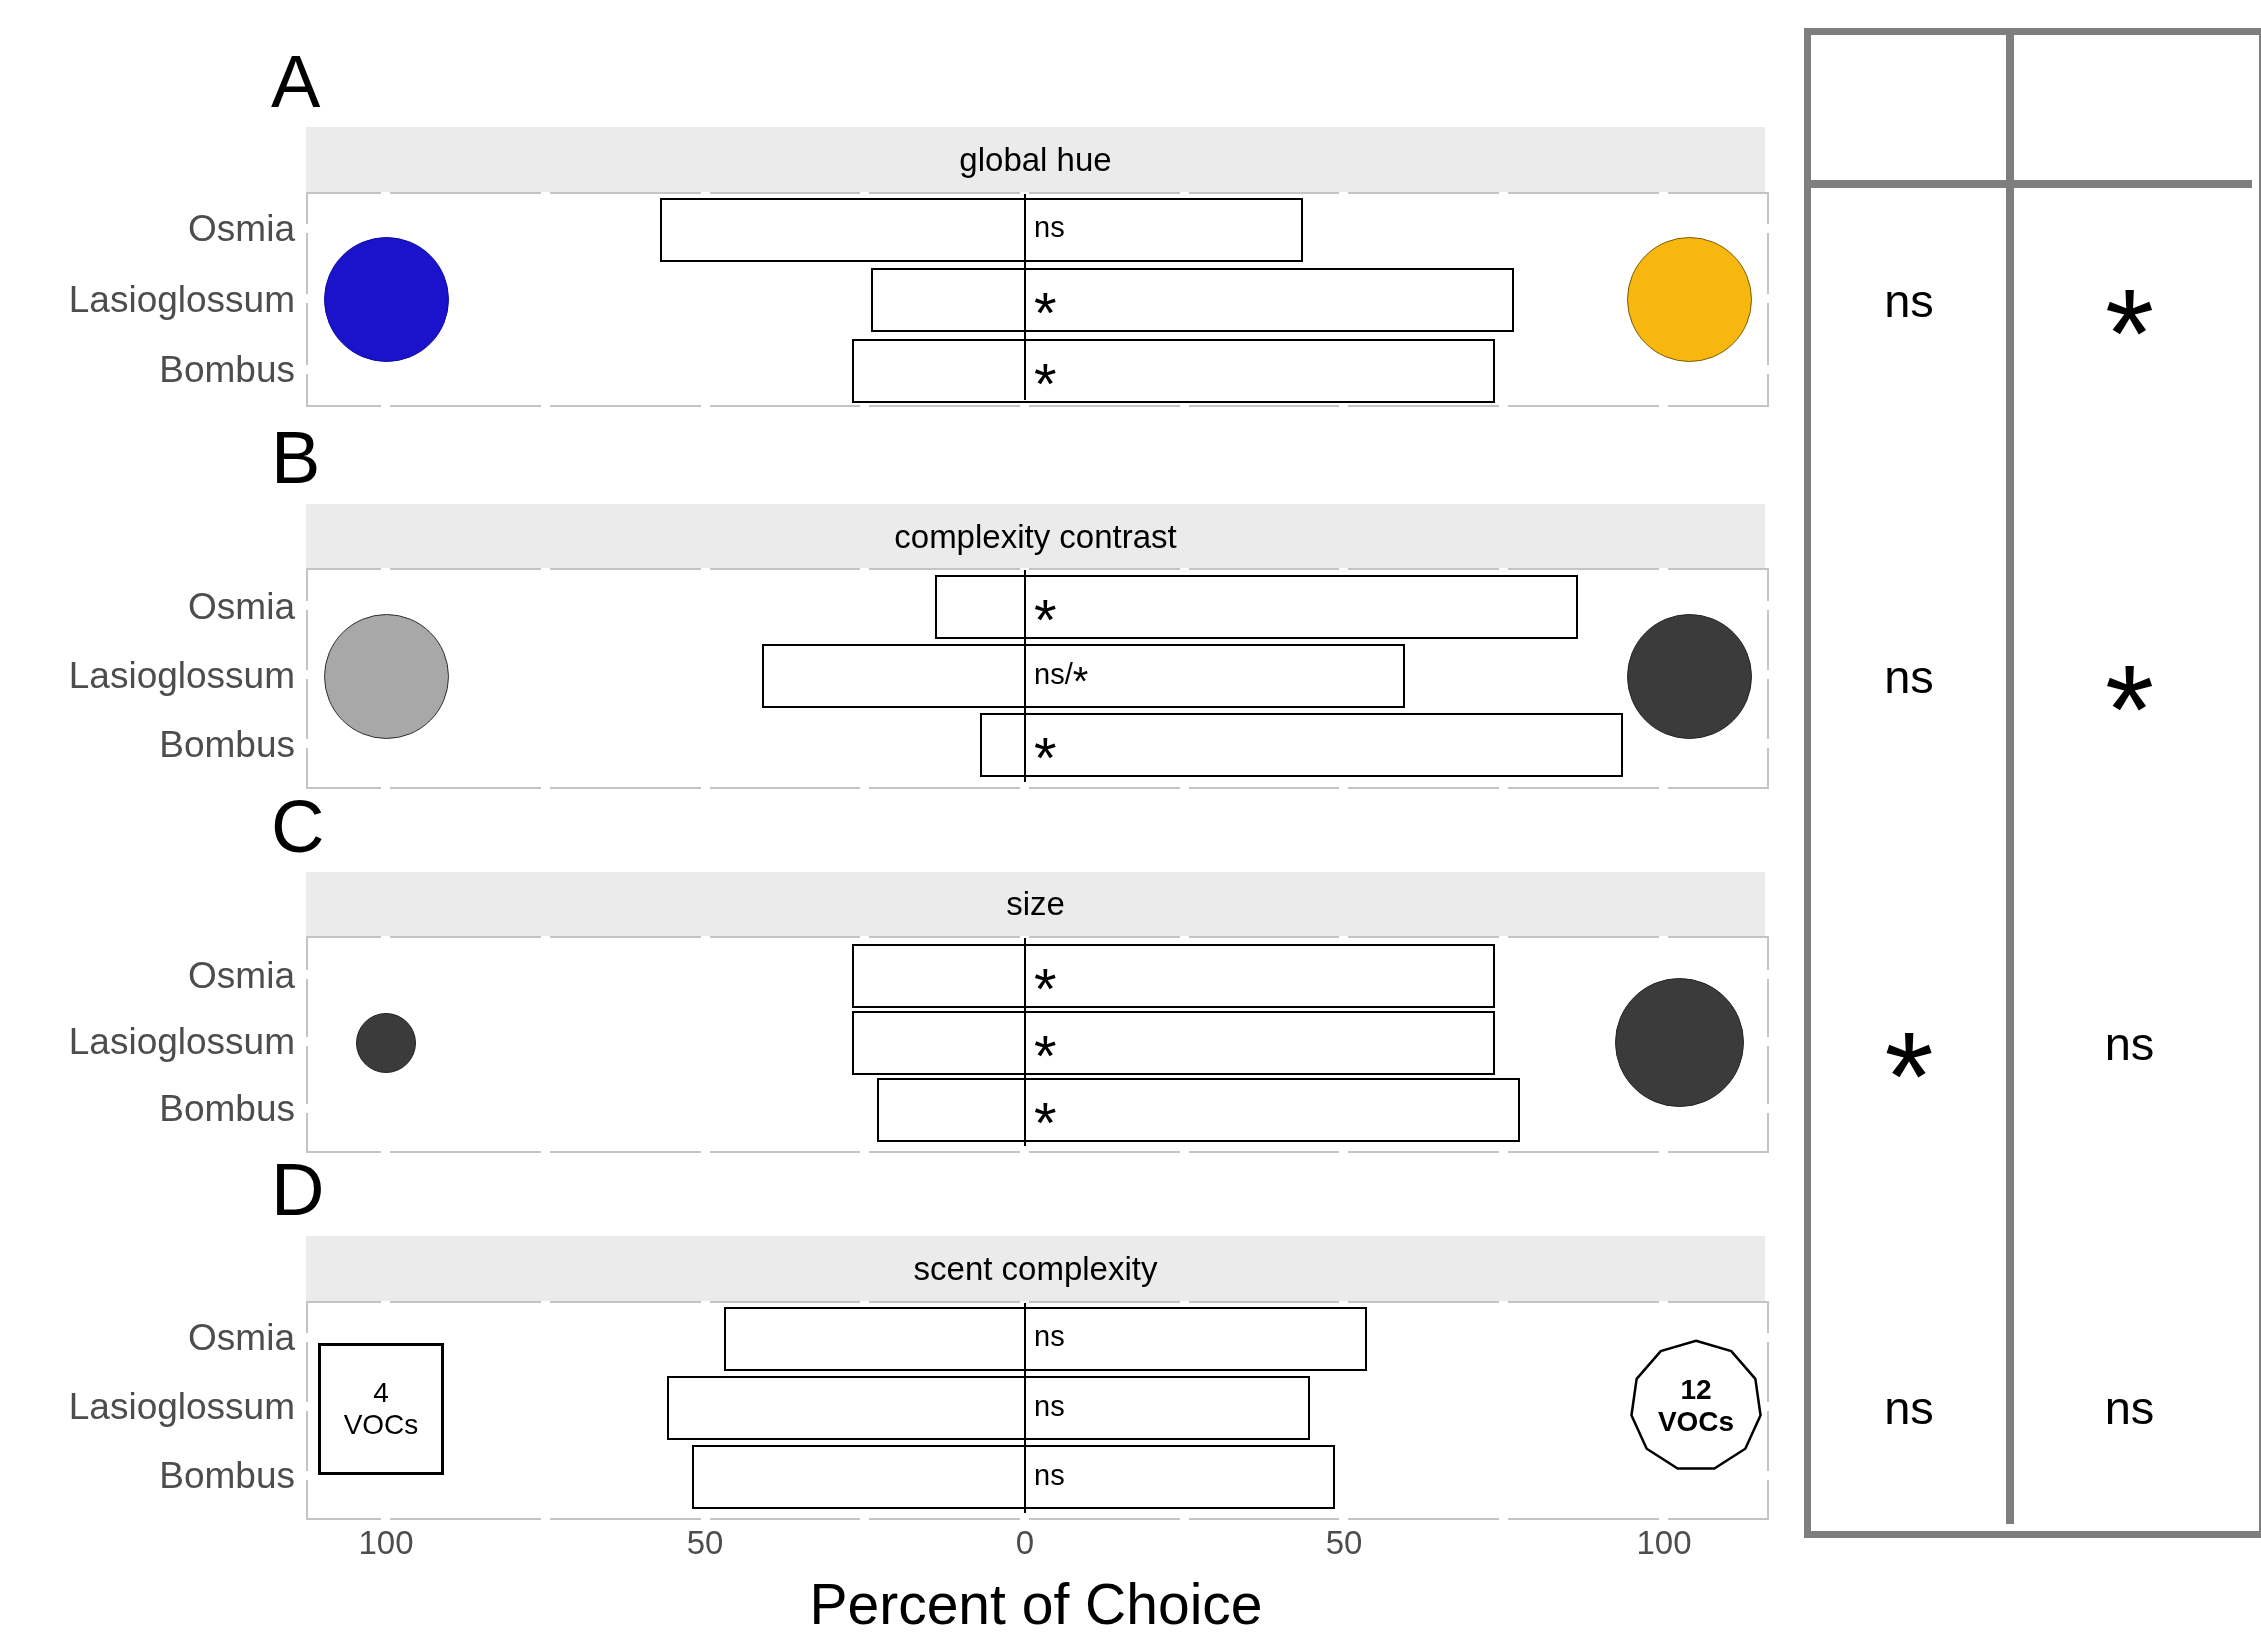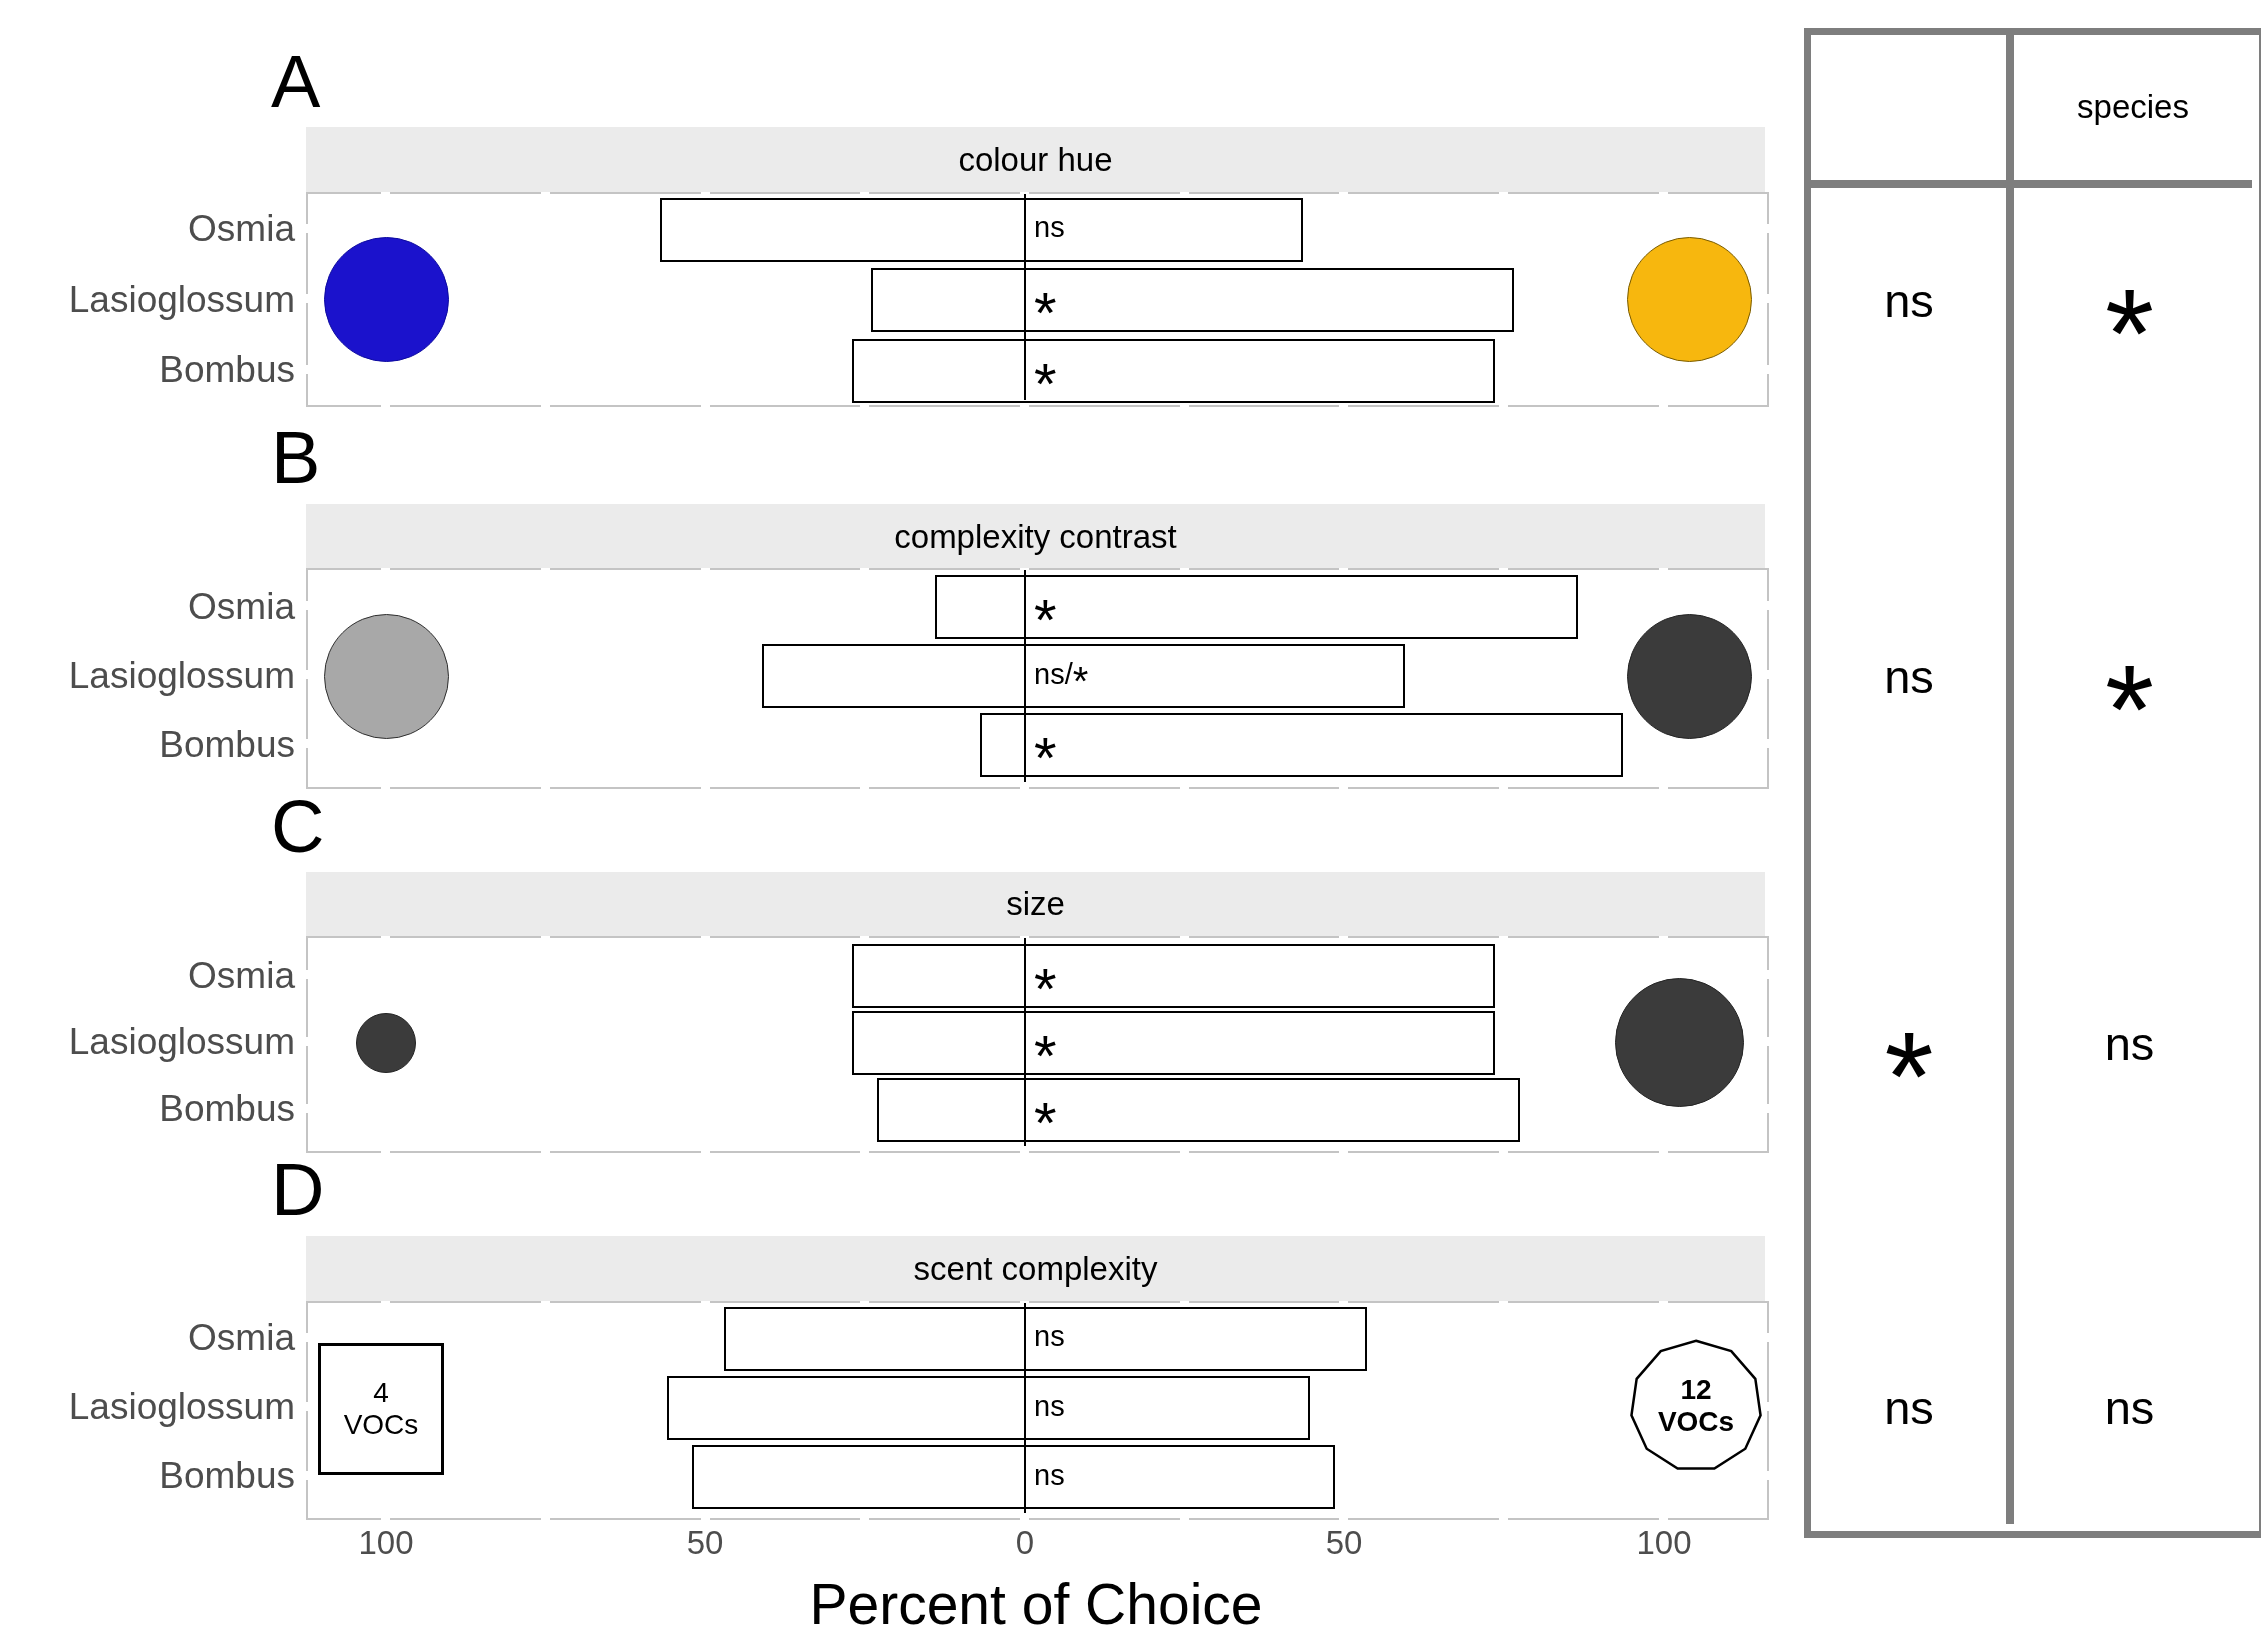--- a/index.html
+++ b/index.html
@@ -37,21 +37,20 @@
 </head>
 <body>
 
 <div id="fig">
 
   <div class="abs x-title" style="left:721px;top:1579px;width:630px;height:50px;line-height:50px;">Percent of Choice</div>
 
   <div class="abs" style="left:1804px;top:28px;width:448px;height:1496px;border:7.6px solid #7e7e7e;background:transparent;"></div>
   <div class="tbl-line" style="left:2006px;top:28px;width:7.6px;height:1496px;"></div>
   <div class="tbl-line" style="left:1804px;top:180px;width:448px;height:7.6px;"></div>
-  <div class="tbl-header" style="left:2021px;top:44px;width:224px;height:126px;">species</div>
   <div id="table-rows">
       <div class="abs tbl-cell" style="left: 1816px; top: 225px; width: 186px; height: 151px;">
         <span class="tbl-ns">ns</span>
       </div>
       <div class="abs tbl-cell" style="left: 2017px; top: 225px; width: 225px; height: 151px;">
         <span class="tbl-star">*</span>
       </div>
       <div class="abs tbl-cell" style="left: 1816px; top: 601px; width: 186px; height: 151px;">
         <span class="tbl-ns">ns</span>
       </div>
@@ -67,21 +66,21 @@
       <div class="abs tbl-cell" style="left: 1816px; top: 1332px; width: 186px; height: 151px;">
         <span class="tbl-ns">ns</span>
       </div>
       <div class="abs tbl-cell" style="left: 2017px; top: 1332px; width: 225px; height: 151px;">
         <span class="tbl-ns">ns</span>
       </div>
     </div>
 
   <div id="panels-root">
       <div class="abs panel-letter" style="left: 271px; top: 36px; height: 88px;">A</div>
-      <div class="abs strip" style="left: 306px; top: 127px; width: 1459px; height: 65px;">colour hue</div>
+      <div class="abs strip" style="left: 306px; top: 127px; width: 1459px; height: 65px;">global hue</div>
       <div class="abs plot" style="left: 306px; top: 192px; width: 1459px; height: 211px;">
         <div class="gap" style="left: 73px; top: -2.5px; width: 8.8px; height: 2.5px;"></div>
         <div class="gap" style="left: 73px; bottom: -2.5px; width: 8.8px; height: 2.5px;"></div>
         <div class="gap" style="left: 233px; top: -2.5px; width: 8.8px; height: 2.5px;"></div>
         <div class="gap" style="left: 233px; bottom: -2.5px; width: 8.8px; height: 2.5px;"></div>
         <div class="gap" style="left: 393px; top: -2.5px; width: 8.8px; height: 2.5px;"></div>
         <div class="gap" style="left: 393px; bottom: -2.5px; width: 8.8px; height: 2.5px;"></div>
         <div class="gap" style="left: 552px; top: -2.5px; width: 8.8px; height: 2.5px;"></div>
         <div class="gap" style="left: 552px; bottom: -2.5px; width: 8.8px; height: 2.5px;"></div>
         <div class="gap" style="left: 712px; top: -2.5px; width: 8.8px; height: 2.5px;"></div>

